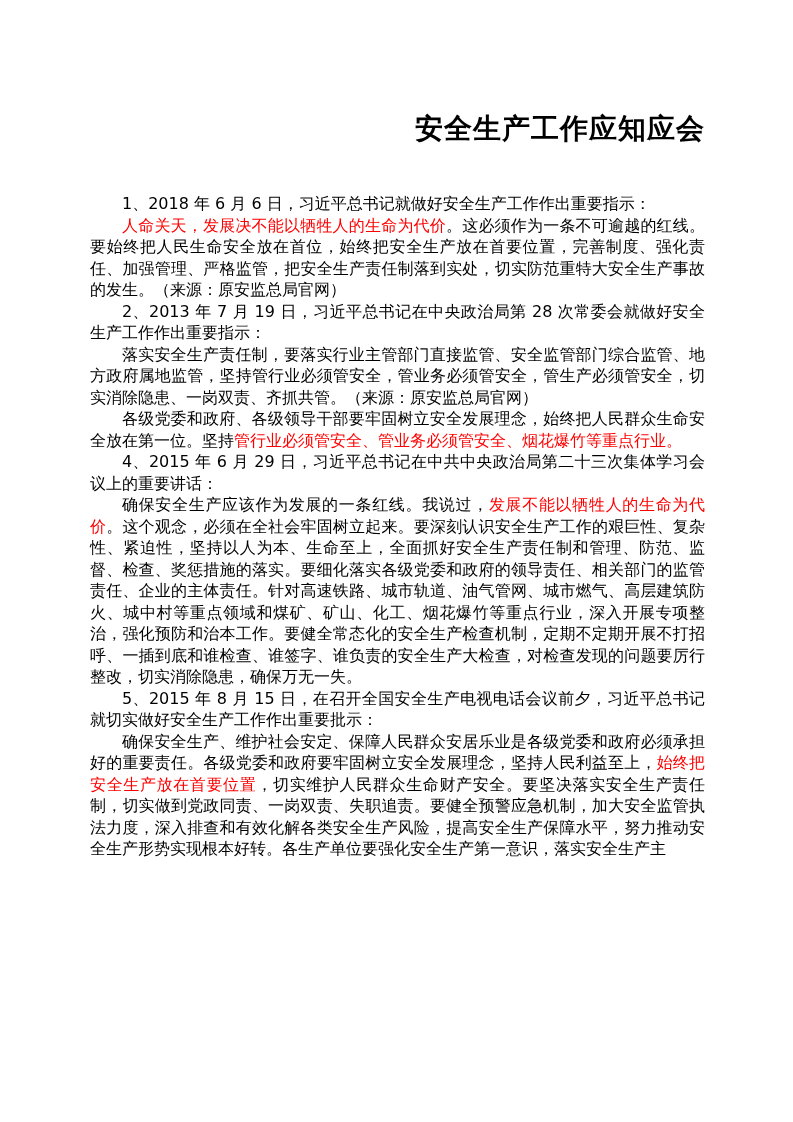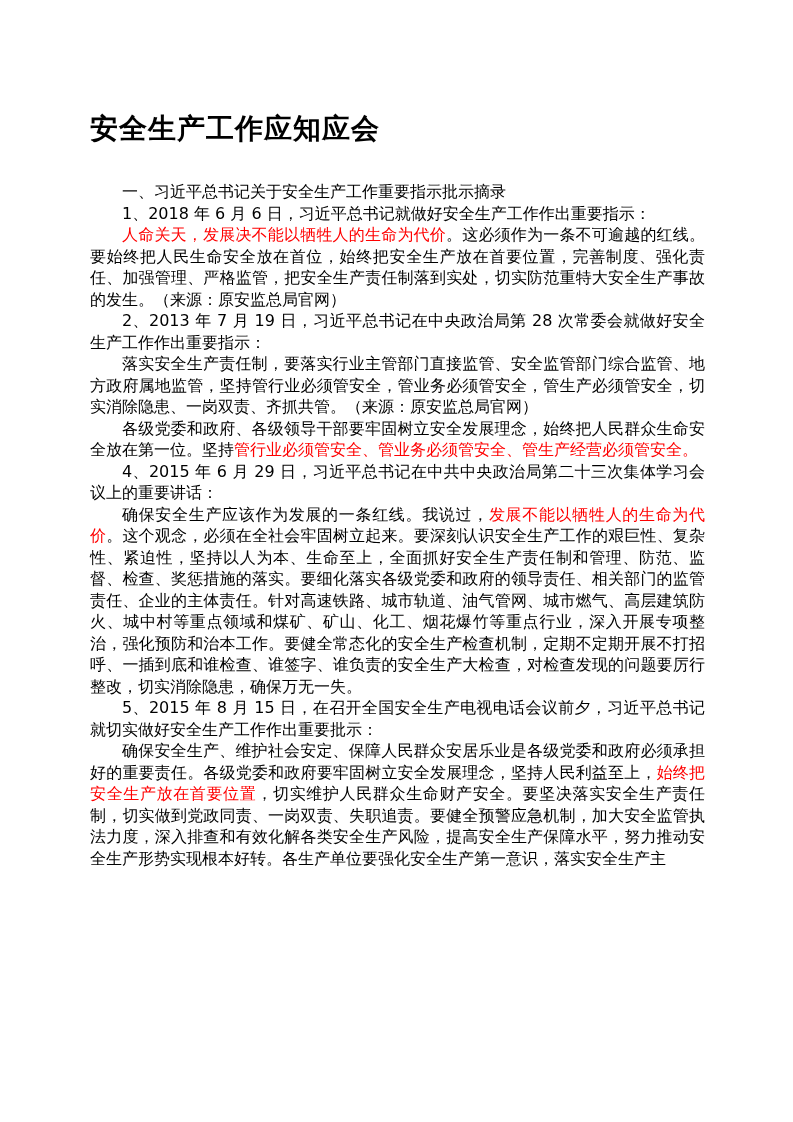--- a/index.html
+++ b/index.html
@@ -12,57 +12,56 @@
     color: var(--ink);
   }
   .page {
     width: 793px;
     height: 1122px;
     background: var(--paper);
     padding: 112px 88px 0 90px;
     overflow: hidden;
   }
   .doc-title {
-    text-align: left;
+    text-align: right;
     font-size: 28px;
     line-height: 34px;
     font-weight: 600;
-    margin-bottom: 35px;
+    margin-bottom: 47px;
     letter-spacing: 1px;
   }
   .body-text p {
     font-size: 16px;
     line-height: 21.5px;
     text-align: justify;
     text-indent: 2em;
     word-break: break-all;
   }
   .hl { color: var(--hl); }
 </style>
 </head>
 <body>
 
 <div class="page">
 
   <h1 class="doc-title">安全生产工作应知应会</h1>
 
   <div class="body-text">
 
-    <p><span>一、习近平总书记关于安全生产工作重要指示批示摘录</span></p>
 
     <p><span>1、2018 年 6 月 6 日，习近平总书记就做好安全生产工作作出重要指示：</span></p>
 
     <p><span class="hl">人命关天，发展决不能以牺牲人的生命为代价</span><span>。这必须作为一条不可逾越的红线。要始终把人民生命安全放在首位，始终把安全生产放在首要位置，完善制度、强化责任、加强管理、严格监管，把安全生产责任制落到实处，切实防范重特大安全生产事故的发生。（来源：原安监总局官网）</span></p>
 
     <p><span>2、2013 年 7 月 19 日，习近平总书记在中央政治局第 28 次常委会就做好安全生产工作作出重要指示：</span></p>
 
     <p><span>落实安全生产责任制，要落实行业主管部门直接监管、安全监管部门综合监管、地方政府属地监管，坚持管行业必须管安全，管业务必须管安全，管生产必须管安全，切实消除隐患、一岗双责、齐抓共管。（来源：原安监总局官网）</span></p>
 
 
-    <p><span>各级党委和政府、各级领导干部要牢固树立安全发展理念，始终把人民群众生命安全放在第一位。坚持</span><span class="hl">管行业必须管安全、管业务必须管安全、管生产经营必须管安全。</span></p>
+    <p><span>各级党委和政府、各级领导干部要牢固树立安全发展理念，始终把人民群众生命安全放在第一位。坚持</span><span class="hl">管行业必须管安全、管业务必须管安全、烟花爆竹等重点行业。</span></p>
 
     <p><span>4、2015 年 6 月 29 日，习近平总书记在中共中央政治局第二十三次集体学习会议上的重要讲话：</span></p>
 
     <p><span>确保安全生产应该作为发展的一条红线。我说过，</span><span class="hl">发展不能以牺牲人的生命为代价</span><span>。这个观念，必须在全社会牢固树立起来。要深刻认识安全生产工作的艰巨性、复杂性、紧迫性，坚持以人为本、生命至上，全面抓好安全生产责任制和管理、防范、监督、检查、奖惩措施的落实。要细化落实各级党委和政府的领导责任、相关部门的监管责任、企业的主体责任。针对高速铁路、城市轨道、油气管网、城市燃气、高层建筑防火、城中村等重点领域和煤矿、矿山、化工、烟花爆竹等重点行业，深入开展专项整治，强化预防和治本工作。要健全常态化的安全生产检查机制，定期不定期开展不打招呼、一插到底和谁检查、谁签字、谁负责的安全生产大检查，对检查发现的问题要厉行整改，切实消除隐患，确保万无一失。</span></p>
 
     <p><span>5、2015 年 8 月 15 日，在召开全国安全生产电视电话会议前夕，习近平总书记就切实做好安全生产工作作出重要批示：</span></p>
 
     <p><span>确保安全生产、维护社会安定、保障人民群众安居乐业是各级党委和政府必须承担好的重要责任。各级党委和政府要牢固树立安全发展理念，坚持人民利益至上，</span><span class="hl">始终把安全生产放在首要位置</span><span>，切实维护人民群众生命财产安全。要坚决落实安全生产责任制，切实做到党政同责、一岗双责、失职追责。要健全预警应急机制，加大安全监管执法力度，深入排查和有效化解各类安全生产风险，提高安全生产保障水平，努力推动安全生产形势实现根本好转。各生产单位要强化安全生产第一意识，落实安全生产主</span></p>
 
   </div>

